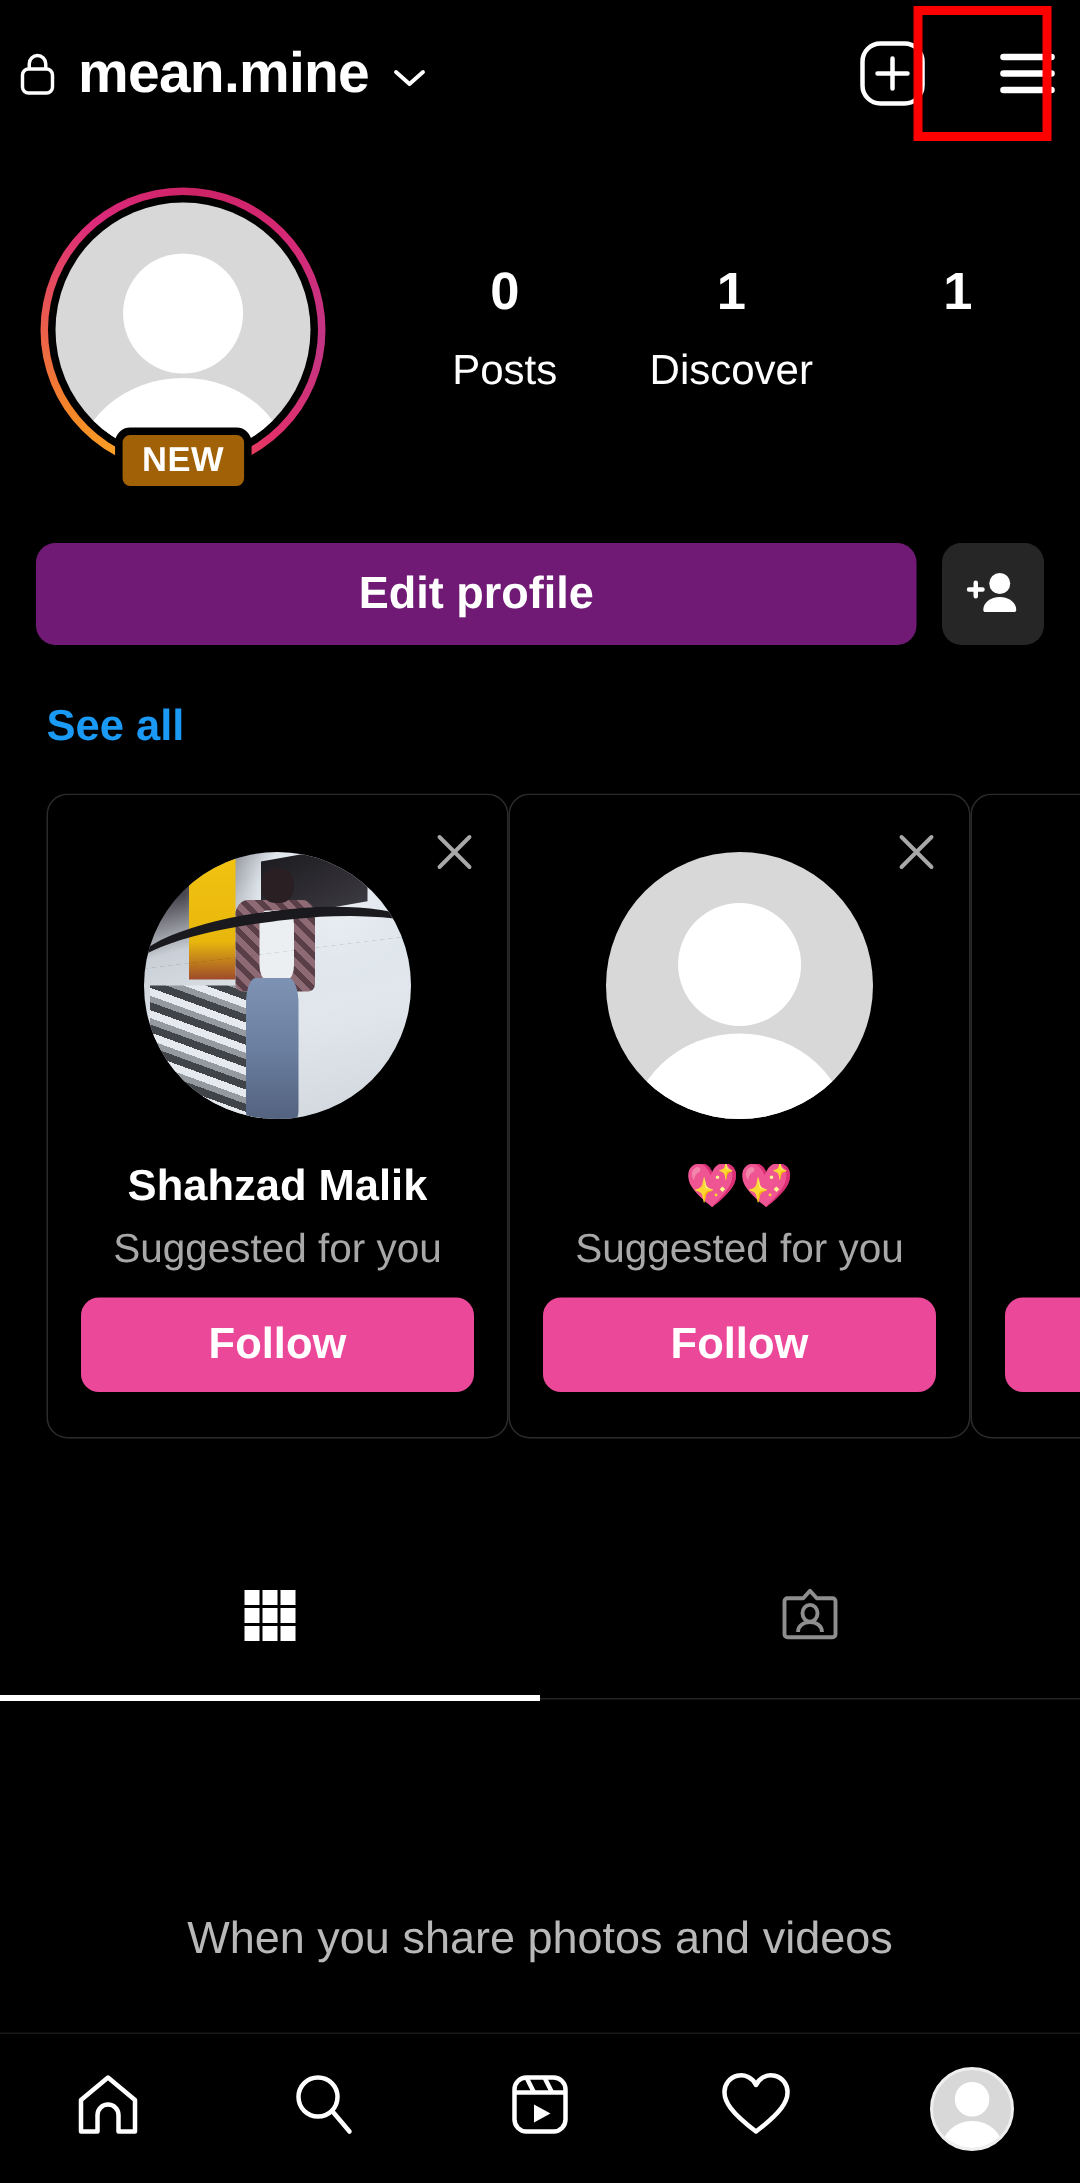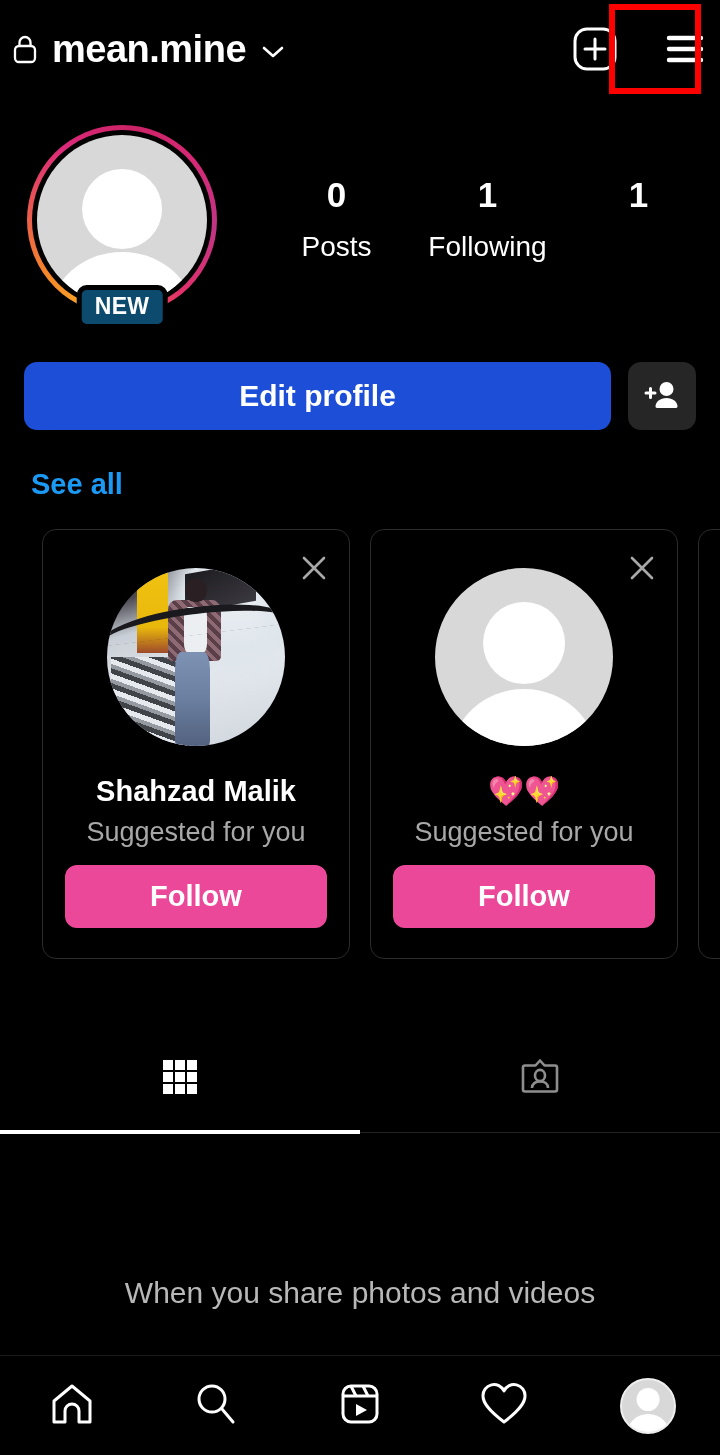--- a/index.html
+++ b/index.html
@@ -119,21 +119,21 @@
     left: 50%; top: 69%;
     transform: translateX(-50%);
     width: 84%; height: 60%;
     background: #ffffff;
     border-radius: 50% 50% 0 0 / 62% 62% 0 0;
   }
   .new-badge {
     position: absolute;
     left: 50%; bottom: -14px;
     transform: translateX(-50%);
-    background: #0c4a6e;
+    background: #a16207;
     color: #ffffff;
     font-size: 23px;
     font-weight: bold;
     letter-spacing: 0.3px;
     padding: 5px 13px 6px;
     border-radius: 10px;
     border: 5px solid #000000;
     line-height: 1;
   }
   .stats {
@@ -164,21 +164,21 @@
     top: 362px; left: 0;
     width: 720px;
     display: flex;
     align-items: center;
     gap: 17px;
     padding: 0 24px;
   }
   .edit-profile-btn {
     flex: 1;
     height: 68px;
-    background: #1d4ed8;
+    background: #701a75;
     border: none;
     border-radius: 13px;
     color: #ffffff;
     font-size: 30px;
     font-weight: bold;
     font-family: "Liberation Sans", sans-serif;
     display: flex;
     align-items: center;
     justify-content: center;
   }
@@ -211,22 +211,21 @@
     font-size: 29px;
     font-weight: bold;
     color: #1a9af4;
   }
 
   .cards-strip {
     position: absolute;
     top: 529px; left: 0;
     width: 720px; height: 435px;
     display: flex;
-    gap: 20px;
-    padding-left: 42px;
+    padding-left: 31px;
     overflow: hidden;
   }
   .sugg-card {
     position: relative;
     flex: 0 0 308px;
     height: 430px;
     background: #000000;
     border: 1px solid #2b2b2b;
     border-radius: 14px;
     display: flex;
@@ -484,21 +483,21 @@
       <div class="new-badge">NEW</div>
     </div>
 
     <div class="stats">
       <div class="stat">
         <span class="stat-num">0</span>
         <span class="stat-label">Posts</span>
       </div>
       <div class="stat">
         <span class="stat-num">1</span>
-        <span class="stat-label">Following</span>
+        <span class="stat-label">Discover</span>
       </div>
       <div class="stat">
         <span class="stat-num">1</span>
       </div>
     </div>
   </div>
 
   <div class="actions">
     <button class="edit-profile-btn">Edit profile</button>
     <button class="add-person-btn">

